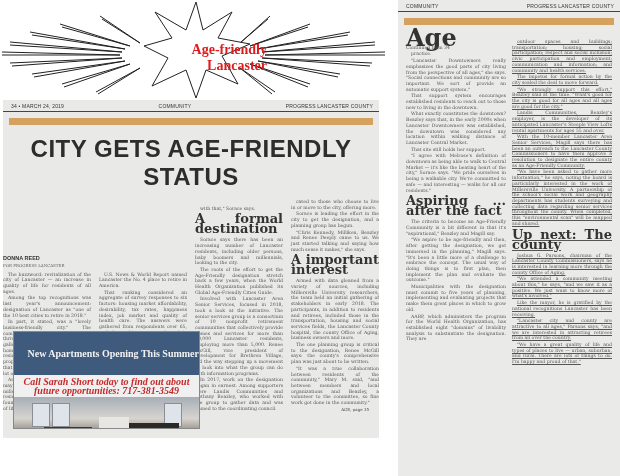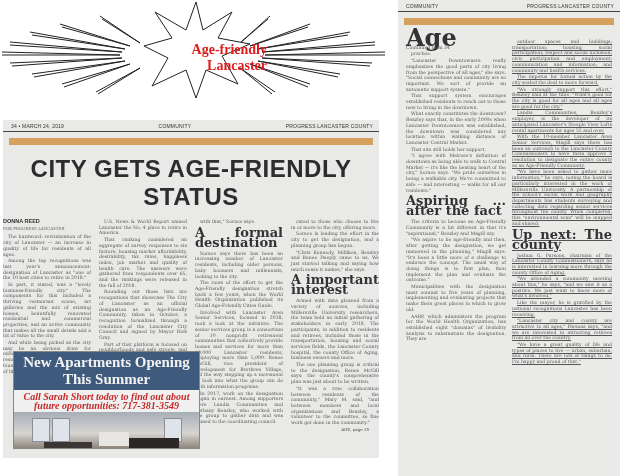--- a/index.html
+++ b/index.html
@@ -8,49 +8,49 @@
     position:relative; font-family:"DejaVu Serif", serif;
   }
   .burst { position:absolute; left:0; top:0; width:400px; height:100px; }
   .burst-text {
     position:absolute; left:147px; top:42px; width:120px; text-align:right;
     font-family:"Liberation Serif", serif; font-weight:bold; font-size:14px; line-height:16px;
     color:#e01b1b;
   }
   .clip-left {
     position:absolute; left:3px; top:100px; width:376px; height:338px;
-    background:#e9e9e7; overflow:hidden;margin-top:20px;
+    background:#e9e9e7; overflow:hidden;
   }
   .clip-right {
     position:absolute; left:398px; top:0; width:222px; height:476px;
     background:#eaeae8; overflow:hidden;
   }
   .folio {
     display:flex; justify-content:space-between; align-items:center;
     font-family:"Liberation Sans", sans-serif; font-size:5px; color:#333;
     padding:3px 6px 2px 8px; border-bottom:1px solid #444; letter-spacing:0.2px;
   }
   .bar { height:7px; background:#d6a15e; margin:6px 6px 0 6px; }
   .headline {
     font-family:"Liberation Sans", sans-serif; font-weight:bold; font-size:24px;
     color:#2d2d2d; text-align:center; letter-spacing:0.5px; margin:10px 0 8px 0;
   }
-  .cols { display:flex; gap:8px; padding:0 0; }
+  .cols { display:flex; gap:8px; padding:0 0;align-items:flex-end; }
   .col { flex:1; font-size:4.6px; line-height:5.7px; color:#555; text-align:justify; }
   .col p { margin:0 0 1px 0; text-indent:5px; }
   .byline { font-family:"Liberation Sans", sans-serif; font-weight:bold; font-size:5.5px; color:#333; text-indent:0 !important; }
   .byline-sub { font-size:4px; color:#666; text-indent:0 !important; margin-bottom:3px !important; }
   .subhead { font-weight:bold; font-size:13px; line-height:10px; color:#333; margin:3px 0; }
   .ad {
     position:absolute; left:10px; top:231px; width:185px; height:96px;
     background:#c9c9c9; border:1px solid #888; overflow:hidden;
   }
   .ad-title {
     background:#3e5a7c; color:#f2f2f2; font-family:"Liberation Serif", serif;
-    font-size:15px; text-align:center; padding:2px 0; font-weight:bold;
+    font-size:10px; text-align:right; padding:16px 0; font-weight:bold;
   }
   .ad-sub {
     background:#f0f0f0; color:#c52a2a; font-family:"Liberation Serif", serif;
     font-style:italic; font-weight:bold; font-size:10px; line-height:9px; text-align:center; padding:2px 4px;
   }
   .ad-photo {
     height:61px; position:relative;
     background:linear-gradient(180deg,#a7aeb7 0%,#d7d4d0 35%,#8c8379 60%,#5a534b 100%);
   }
   .ad-photo .win { position:absolute; top:6px; width:16px; height:22px; background:#dfe4ea; border:1px solid #8a8f96; }

